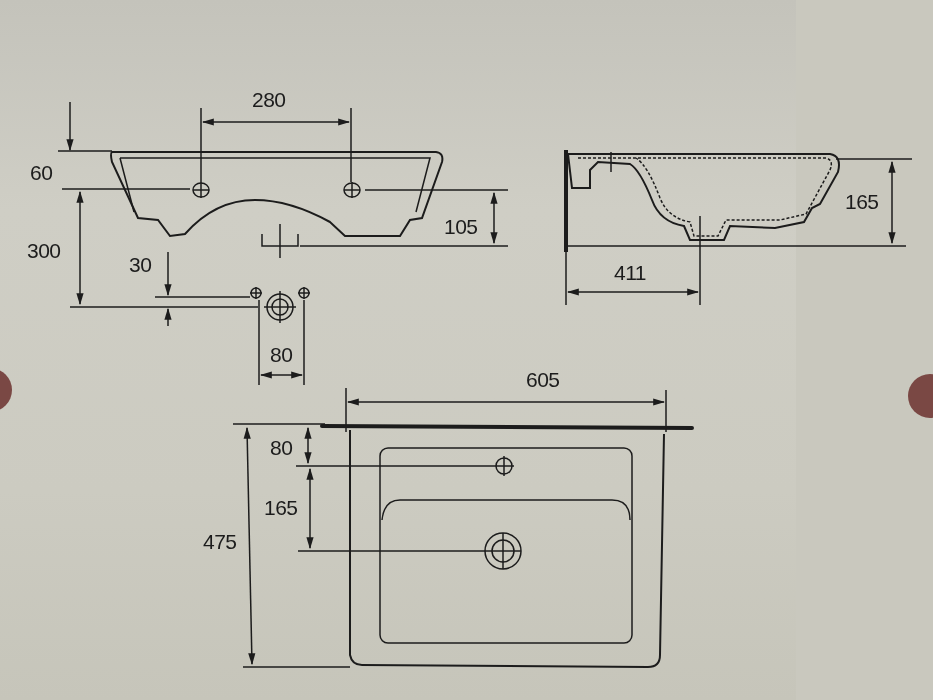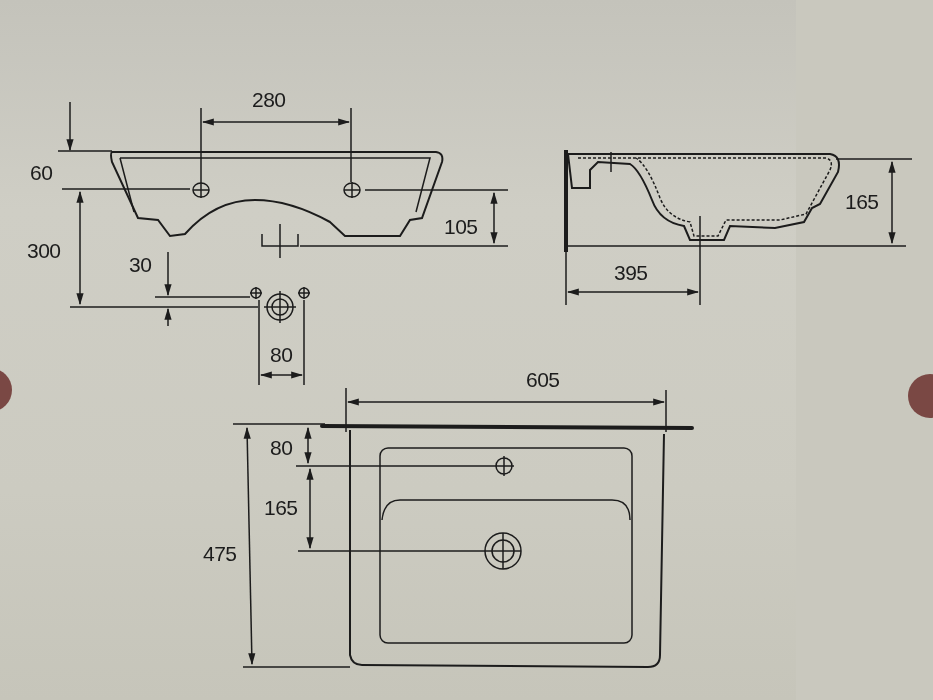--- a/index.html
+++ b/index.html
@@ -136,22 +136,22 @@
   </svg>
 
   <span class="dim-label" style="left:252px;top:89px;">280</span>
   <span class="dim-label" style="left:30px;top:162px;">60</span>
   <span class="dim-label" style="left:27px;top:240px;">300</span>
   <span class="dim-label" style="left:444px;top:208px;margin-top:8px;">105</span>
   <span class="dim-label" style="left:129px;top:254px;">30</span>
   <span class="dim-label" style="left:270px;top:344px;">80</span>
 
   <span class="dim-label" style="left:845px;top:191px;">165</span>
-  <span class="dim-label" style="left:614px;top:262px;">395</span>
+  <span class="dim-label" style="left:614px;top:262px;">411</span>
 
   <span class="dim-label" style="left:490px;top:369px;margin-left:36px;">605</span>
   <span class="dim-label" style="left:270px;top:437px;">80</span>
   <span class="dim-label" style="left:264px;top:497px;">165</span>
-  <span class="dim-label" style="left:203px;top:531px;margin-top:12px;">475</span>
+  <span class="dim-label" style="left:203px;top:531px;">475</span>
 
   <div class="nav-dot" style="left:-32px;top:368px;"></div>
   <div class="nav-dot" style="left:908px;top:374px;"></div>
 </div>
 
 </body></html>

